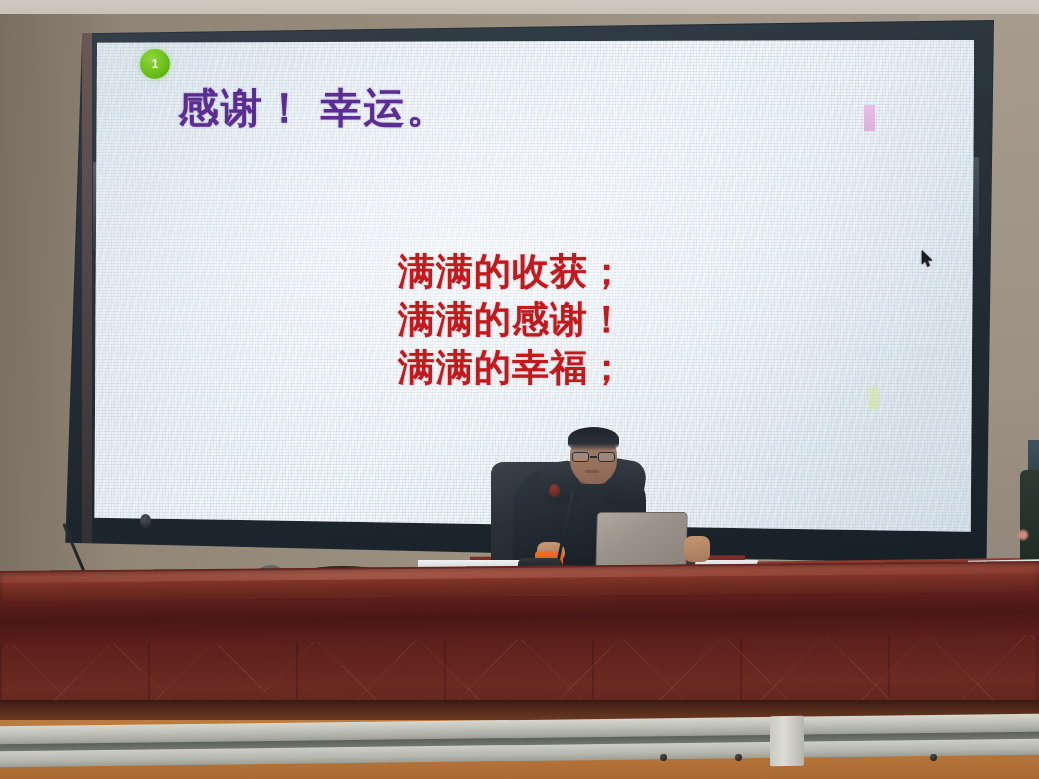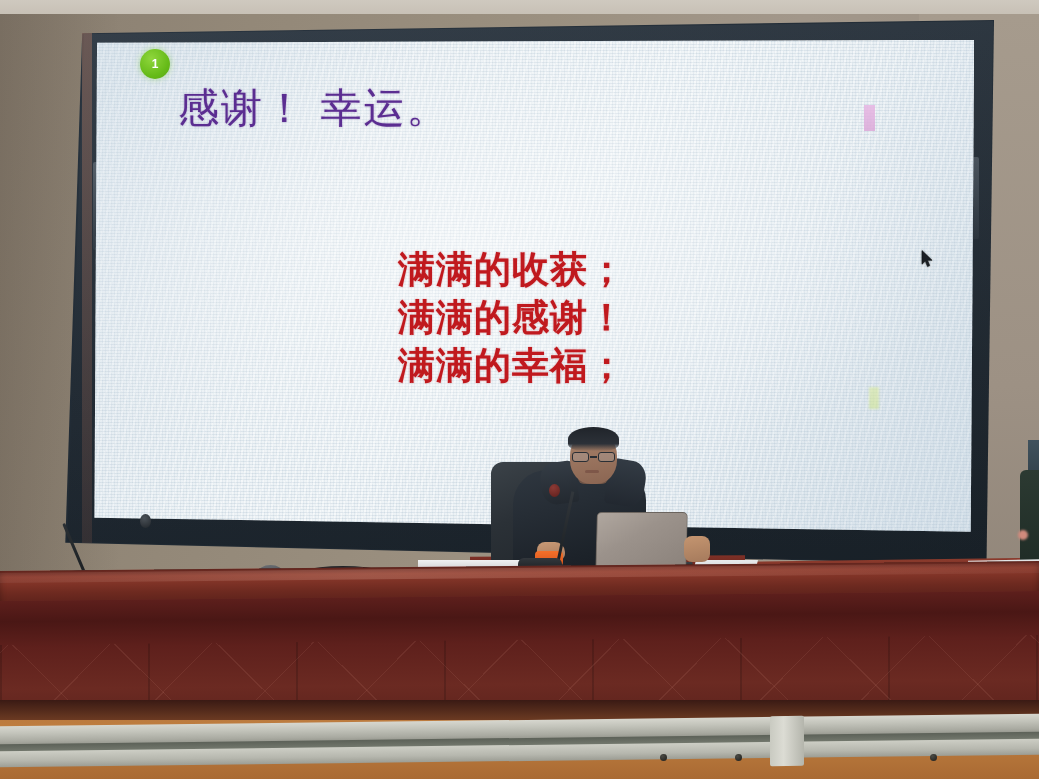--- a/index.html
+++ b/index.html
@@ -119,38 +119,37 @@
     color:#ffffff;
     font-size:12px; font-weight:bold;
     display:flex; align-items:center; justify-content:center;
     box-shadow:0 0 6px rgba(120,200,60,.5);
     letter-spacing:0;
   }
   .slide-title {
     position:absolute;
     left:9.5%; top:8.3%;
     font-size:41px;
-    font-weight:normal;
+    font-weight:bold;
     color:#5b2d91;
     letter-spacing:2px;
     text-shadow:0 0 2px rgba(91,45,145,.45);
     white-space:nowrap;
   }
   .slide-body {
     position:absolute;
     left:34.5%; top:42.0%;
     text-align:left;
     color:#c0191e;
     font-size:37px;
     font-weight:bold;
     line-height:1.30;
     letter-spacing:1px;
     text-shadow:0 0 2px rgba(192,25,30,.4);
     white-space:nowrap;
-    font-family:Liberation Mono, monospace;
   }
   .slide-body .ln { display:block; }
 
   
   .artifact-pink {
     position:absolute; left:87.5%; top:13.2%;
     width:11px; height:26px;
     background:linear-gradient(180deg,#e7b6e3,#dba8d8);
     opacity:.85;
     filter:blur(.6px);

